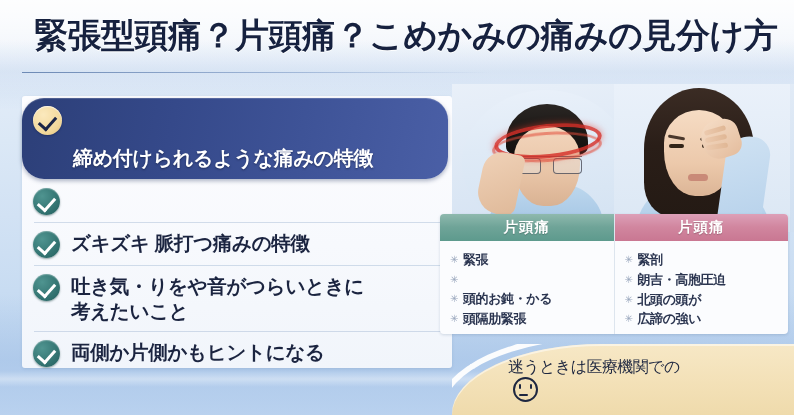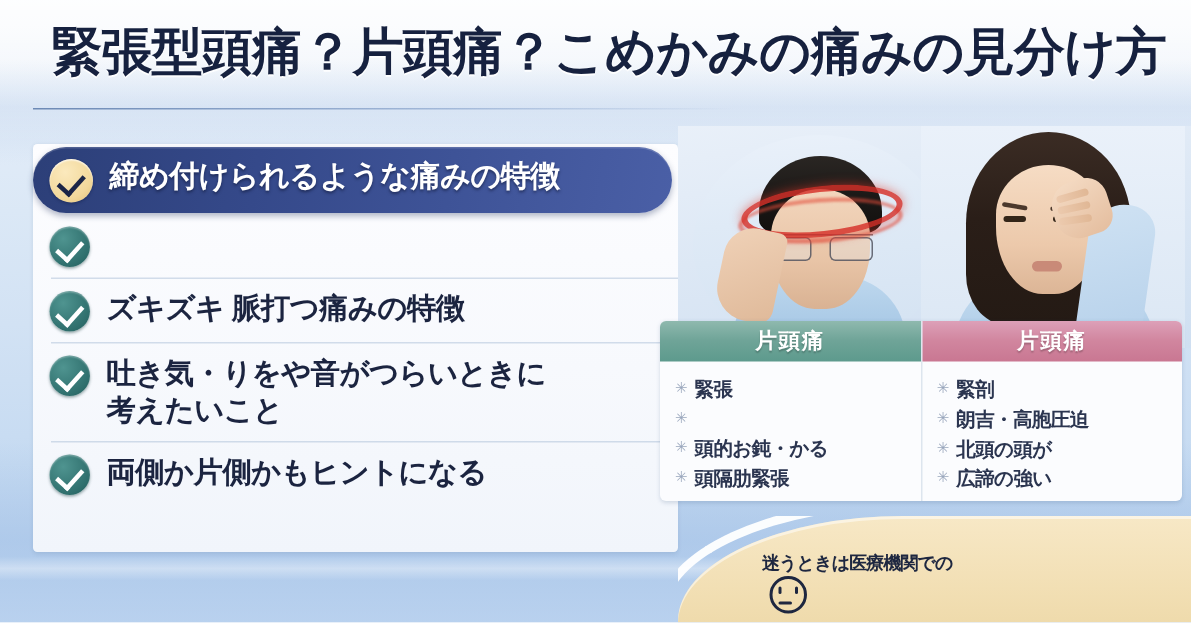--- a/index.html
+++ b/index.html
@@ -165,20 +165,21 @@
     font-weight: 700;
     color: #1b2440;
     letter-spacing: -0.3px;
     padding-top: 2px;
   }
   .highlight .bullet-text {
     color: #ffffff;
     font-size: 20px;
     text-shadow: 0 1px 2px rgba(12,20,50,0.55);
     white-space: nowrap;
+    margin-top: 40px;
   }
 
   
   .photos {
     position: absolute;
     left: 452px; top: 84px;
     width: 342px; height: 148px;
     overflow: hidden;
   }
   .photo-bg {
@@ -411,25 +412,25 @@
     width: 378px; height: 120px;
     border-top: 6px solid #ffffff;
     border-left: 6px solid #ffffff;
     border-top-left-radius: 170px 78px;
     border-top-right-radius: 40px 26px;
     border-right: 0; border-bottom: 0;
     opacity: .95;
   }
   .callout-text {
     position: absolute;
-    left: 56px; top: 24px;
+    left: 56px; top: 12px;
     width: 280px;
-    font-size: 12px;
+    font-size: 16px;
     line-height: 1.32;
-    font-weight: 700;
+    font-weight: 400;
     color: #1e2740;
     letter-spacing: -0.6px;
   }
   .smiley {
     display: inline-block;
     width: 21px; height: 21px;
     border: 2px solid #1e2740;
     border-radius: 50%;
     position: relative;
     vertical-align: -5px;

